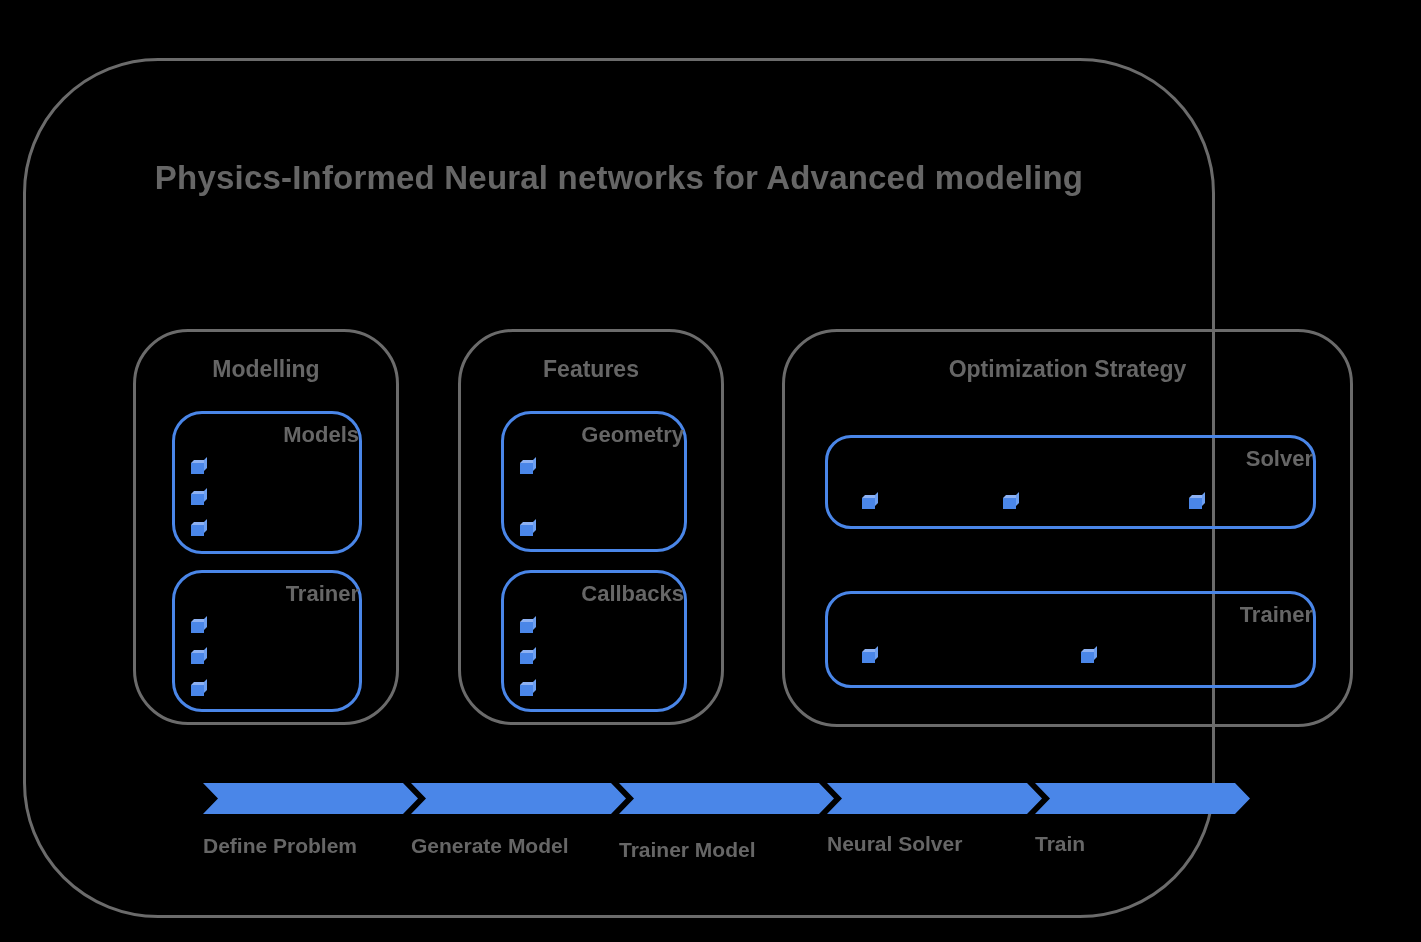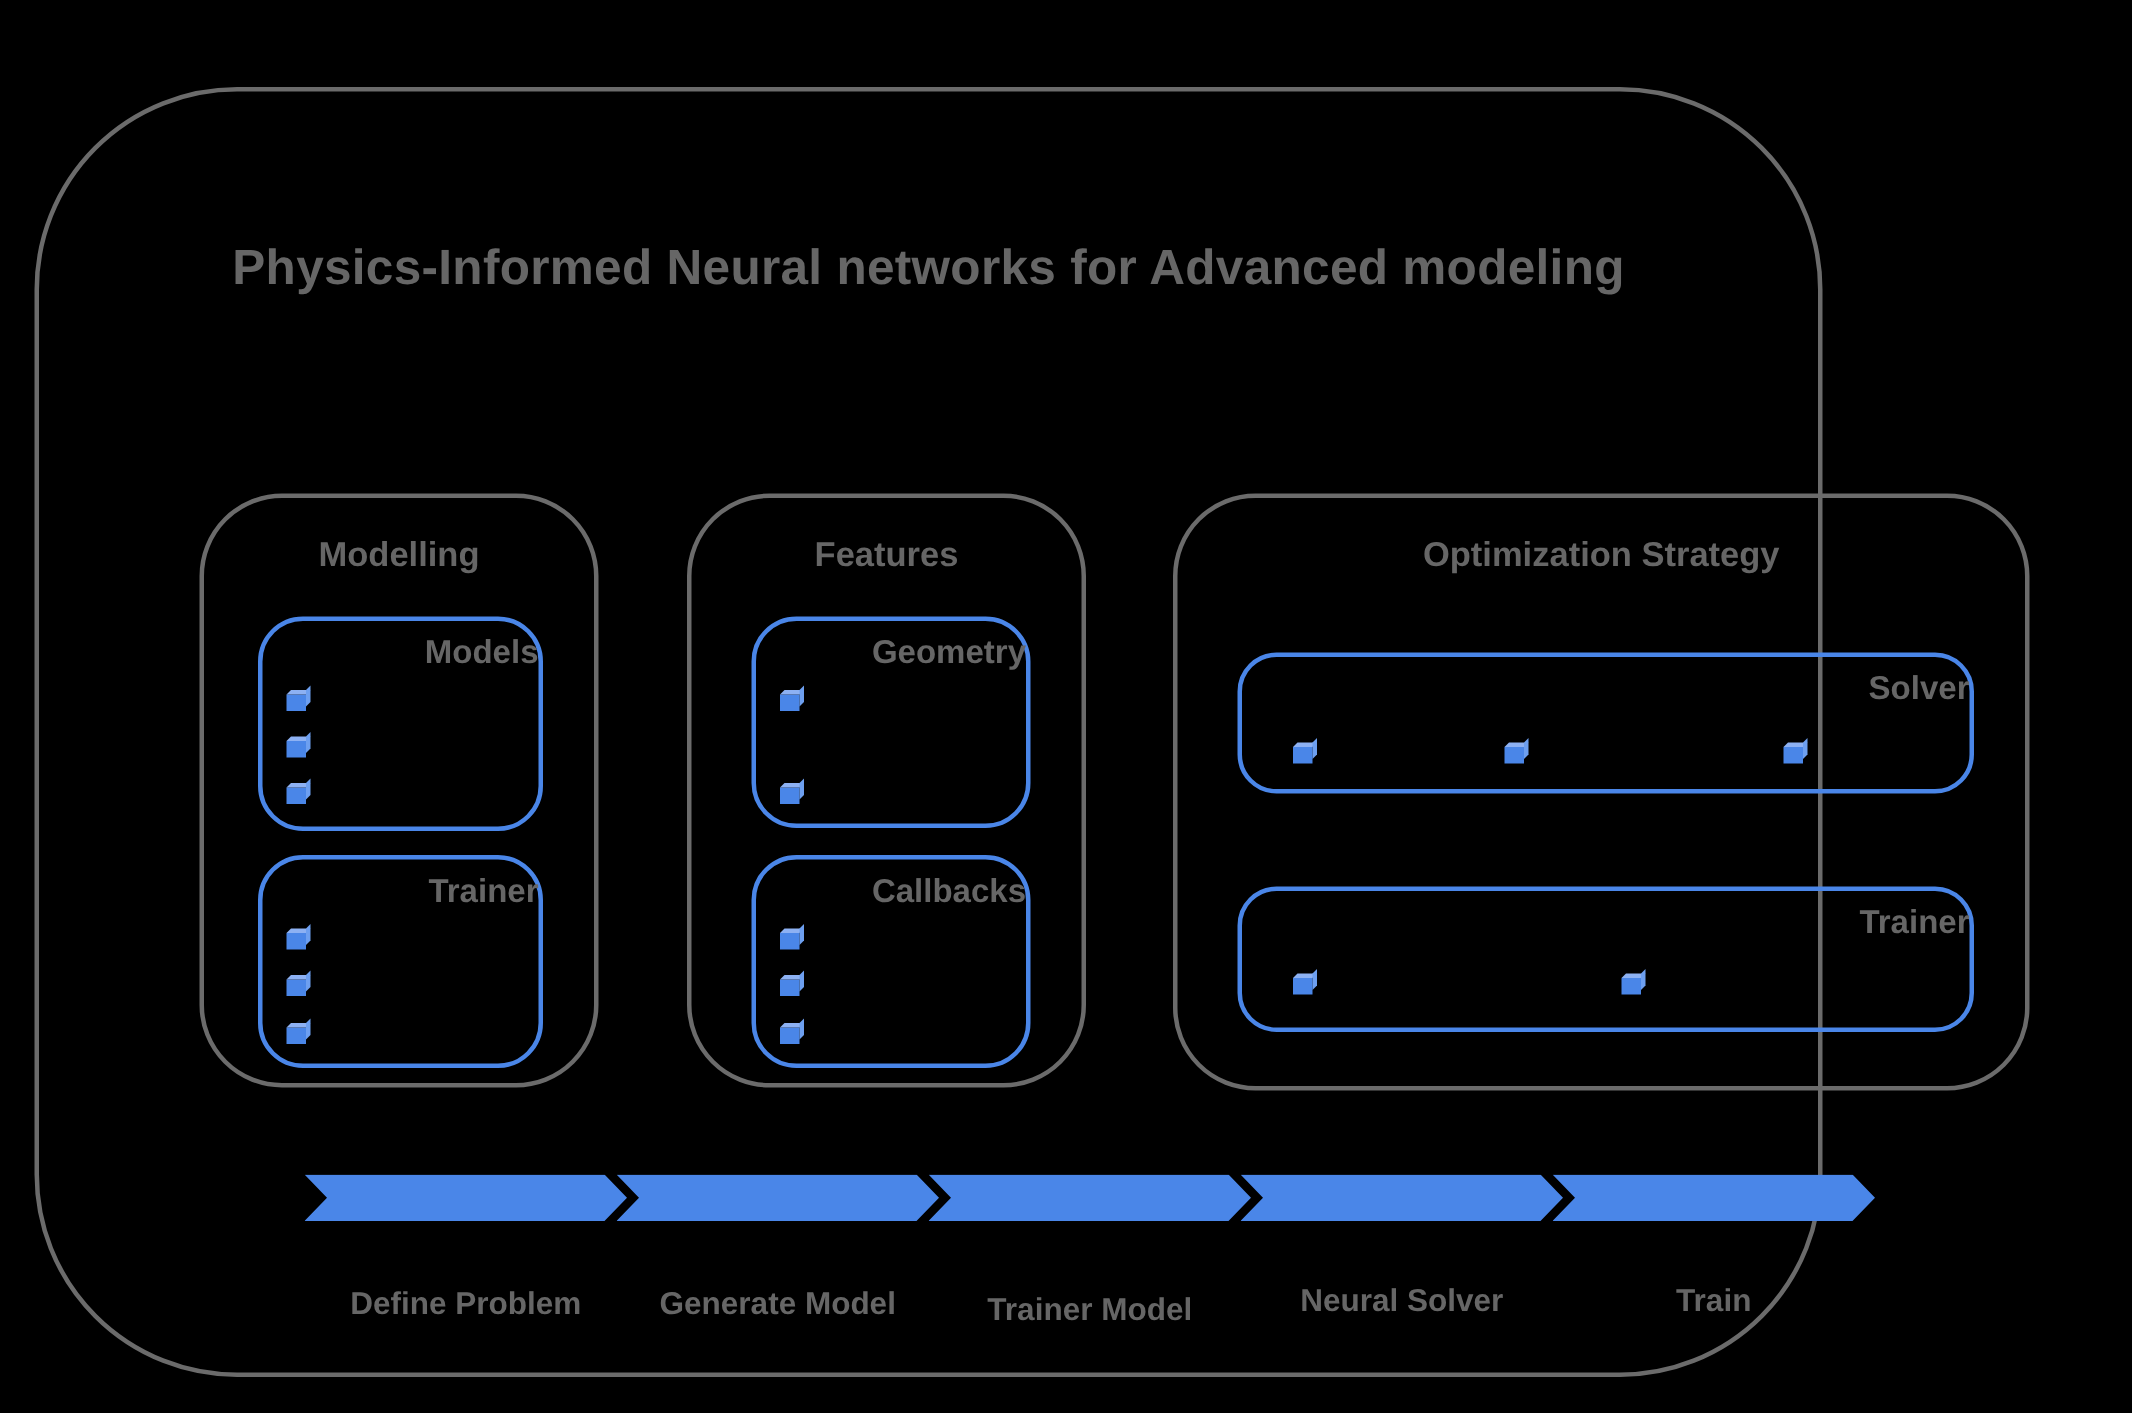--- a/index.html
+++ b/index.html
@@ -81,22 +81,22 @@
   .card-trainer .cube{top:58px}
   .card-trainer .cube:nth-of-type(1){left:34px}
   .card-trainer .cube:nth-of-type(2){left:253px}
   
   .chev{
     position:absolute;top:722px;height:31px;width:215px;background:var(--accent);
     clip-path:polygon(0 0, calc(100% - 15px) 0, 100% 50%, calc(100% - 15px) 100%, 0 100%, 15px 50%);
   }
   .chev-0{left:177px}.chev-1{left:385px}.chev-2{left:593px}.chev-3{left:801px}.chev-4{left:1009px}
   .flow-label{
-    position:absolute;top:773px;width:215px;text-align:center;
-    font-size:21px;font-weight:bold;color:var(--text);margin-top:24px;
+    position:absolute;top:773px;width:215px;text-align:left;
+    font-size:21px;font-weight:bold;color:var(--text);
   }
   .flow-label-0{left:177px}.flow-label-1{left:385px}
   .flow-label-2{left:593px;top:777px}.flow-label-3{left:801px;top:771px}.flow-label-4{left:1009px;top:771px}
 </style>
 </head>
 <body>
 
 <div class="canvas">
   <div class="frame">
 

